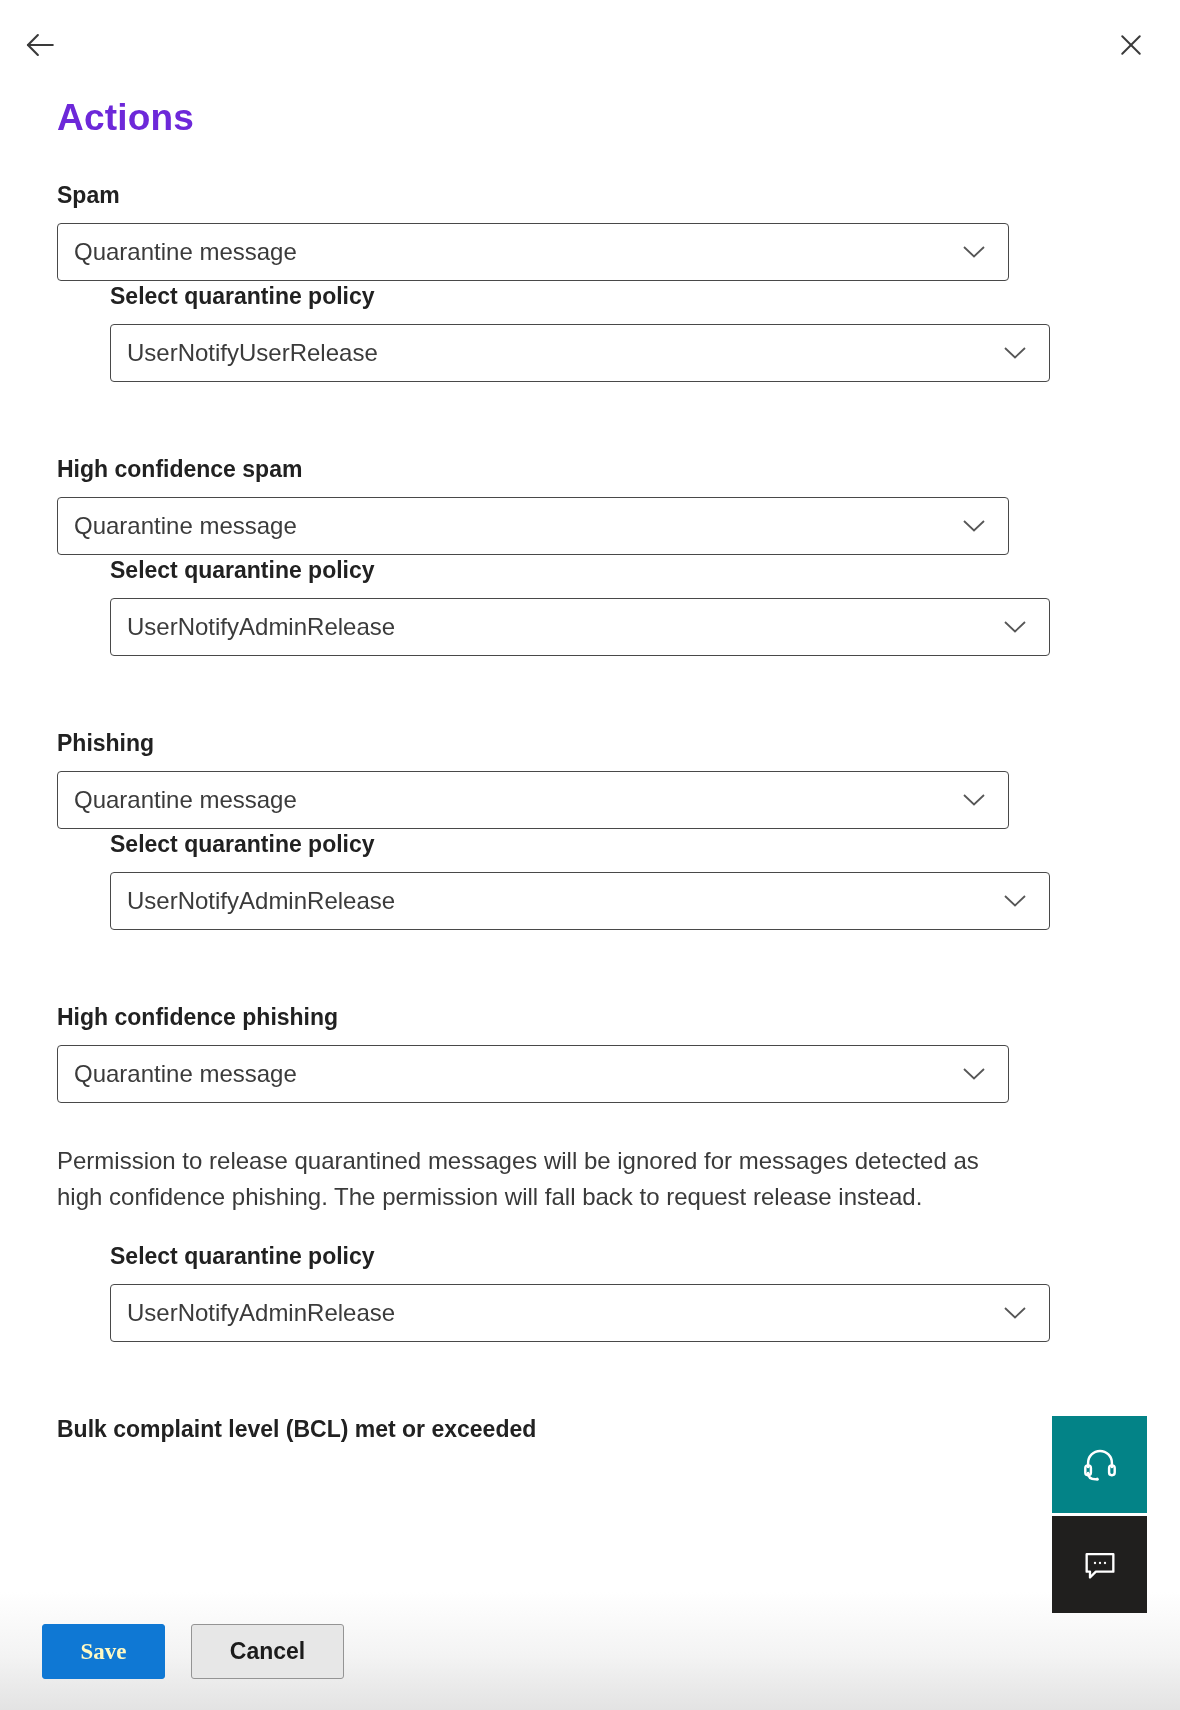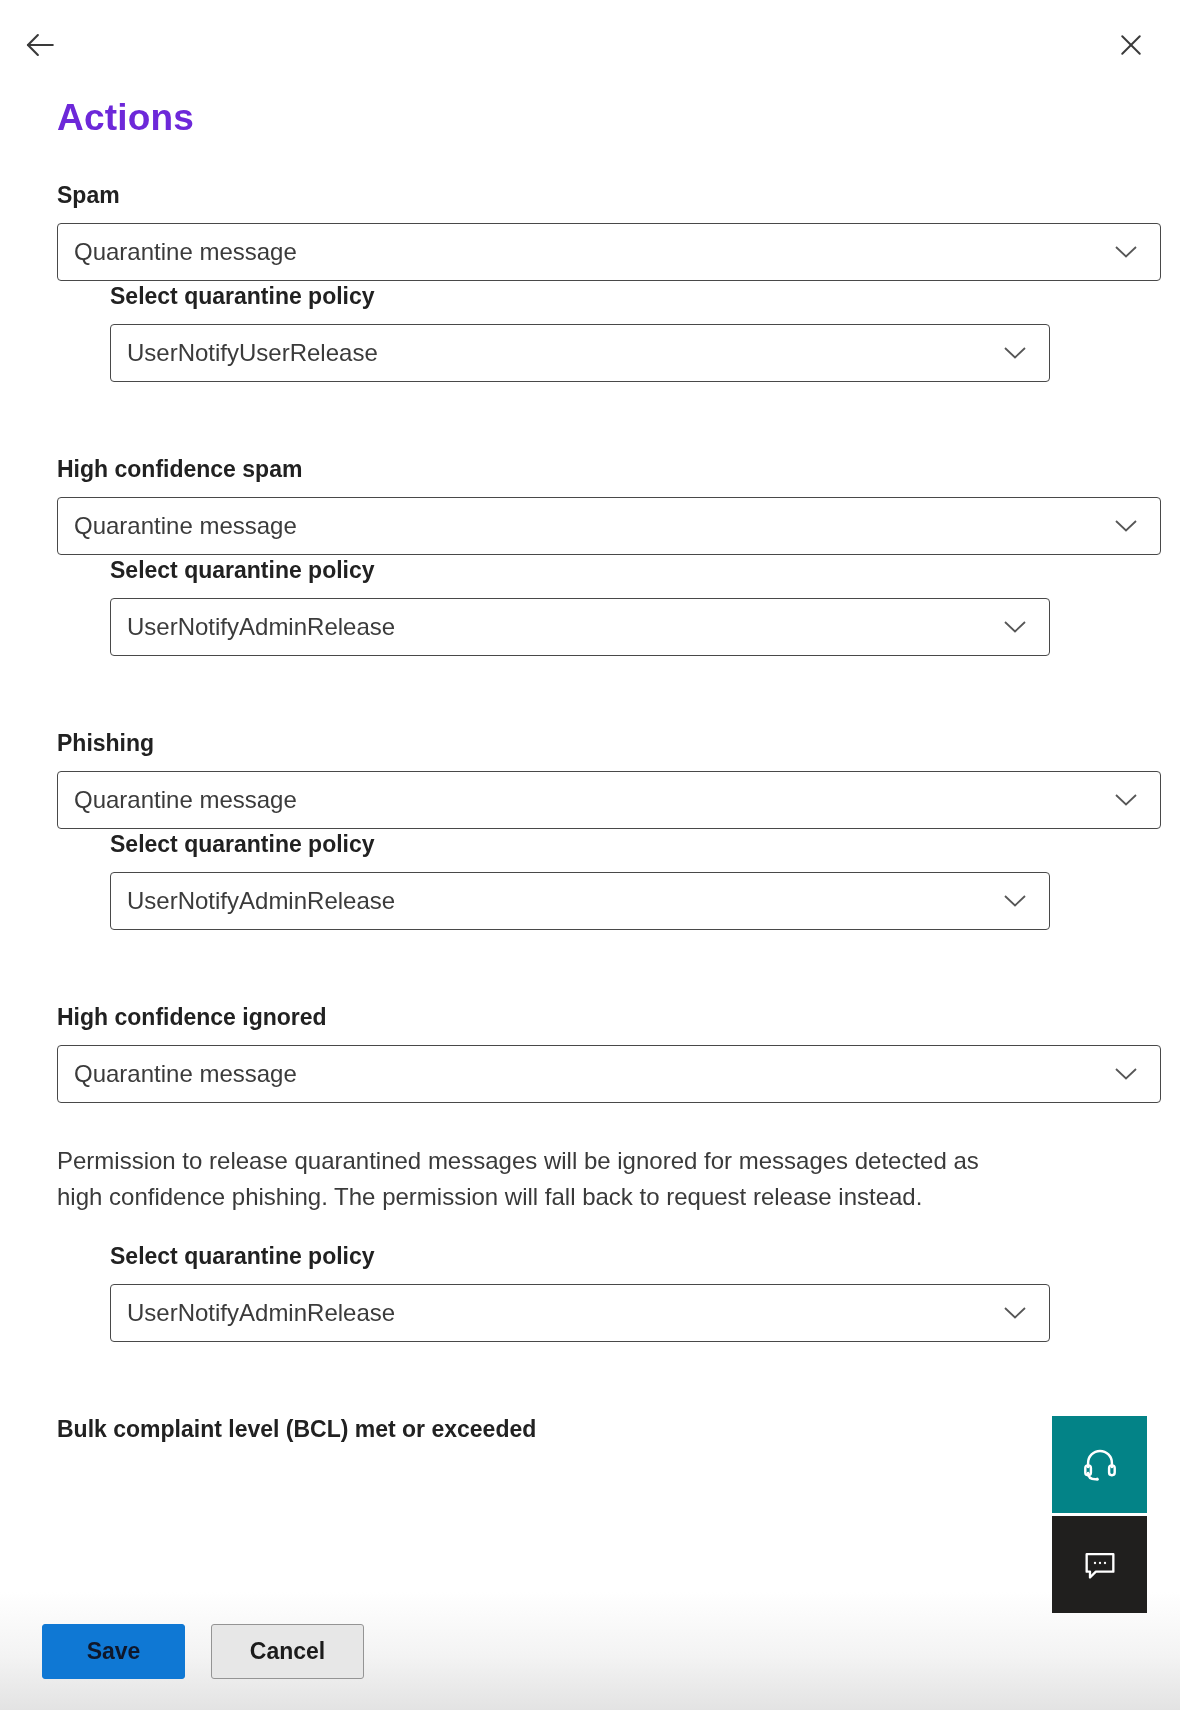--- a/index.html
+++ b/index.html
@@ -19,21 +19,21 @@
   .field-label { font-size:23px; line-height:30px; font-weight:700; color:#212121; margin:0 0 13px 0; }
 
   .combo {
     position:relative; height:58px; background:#fff;
     border:1.5px solid #494949; border-radius:4px;
     display:flex; align-items:center; padding:0 60px 0 16px;
     font-size:24px; color:#3b3b3b; cursor:pointer;
   }
   .combo .chevron { position:absolute; right:22px; top:50%; transform:translateY(-50%); }
 
-  .field.section .combo { width:1104px; }
+  .field.section .combo { width:952px; }
   .field.section { }
   .field.indent { margin-left:53px; margin-bottom:72px; }
   .field.indent .combo { width:940px; }
 
   .field.hcp { margin-bottom:0; }
 
   .note { margin:40px 0 12px 0; font-size:24px; line-height:36px; color:#3a3a3a; width:990px; }
 
   .field.last-policy { margin-top:26px; }
 
@@ -41,21 +41,21 @@
 
   .footer {
     position:absolute; left:0; bottom:0; width:1180px; height:118px;
     background:linear-gradient(180deg, #ffffff 0%, #f3f3f3 55%, #e3e3e3 100%);
     display:flex; align-items:flex-start; padding:32px 0 0 42px; gap:26px;
   }
   .btn {
     height:55px; font-family:"Liberation Sans", sans-serif; font-size:23px; font-weight:700;
     border-radius:3px; display:flex; align-items:center; justify-content:center; cursor:pointer;
   }
-  .btn-save   { width:143px; background:#0f78d4; color:#0f172a; border:1px solid #0f78d4; }
+  .btn-save   { width:123px; background:#0f78d4; color:#fef9c3; border:1px solid #0f78d4;font-family:Liberation Serif, serif; }
   .btn-cancel { width:153px; background:#e7e7e7; color:#1c1c1c; border:1px solid #949494; }
 
   .float-btn { position:absolute; left:1052px; width:95px; height:97px; display:flex; align-items:center; justify-content:center; cursor:pointer; border:none; padding:0; }
   .float-help     { top:1416px; background:#038387; }
   .float-feedback { top:1516px; background:#201f1e; }
 </style>
 </head>
 <body>
 
 <div class="screen">
@@ -132,21 +132,21 @@
       <div class="field-label">Select quarantine policy</div>
       <div class="combo" role="combobox">
         <span>UserNotifyAdminRelease</span>
         <svg class="chevron" width="24" height="13" viewBox="0 0 24 13" fill="none" stroke="#575757" stroke-width="1.8">
             <path d="M2 1.5 L12 11 L22 1.5"></path>
           </svg>
       </div>
     </div>
 
     <div class="field section hcp">
-      <div class="field-label">High confidence ignored</div>
+      <div class="field-label">High confidence phishing</div>
       <div class="combo" role="combobox">
         <span>Quarantine message</span>
         <svg class="chevron" width="24" height="13" viewBox="0 0 24 13" fill="none" stroke="#575757" stroke-width="1.8">
             <path d="M2 1.5 L12 11 L22 1.5"></path>
           </svg>
       </div>
     </div>
 
     <div class="note">
       <div>Permission to release quarantined messages will be ignored for messages detected as</div>

